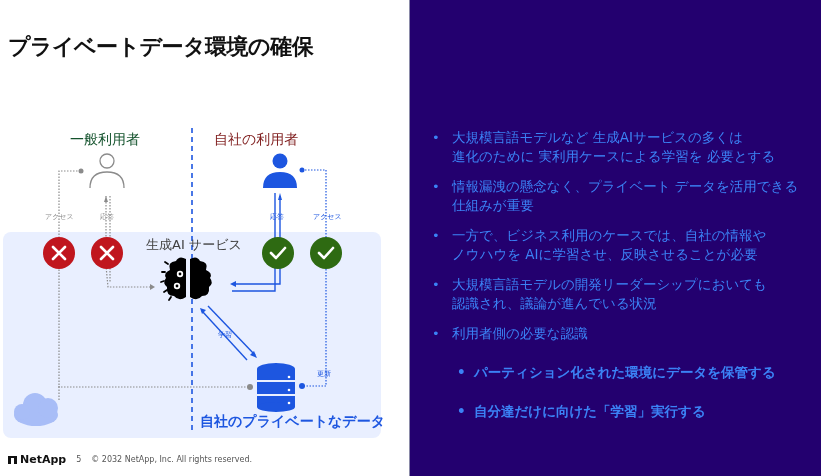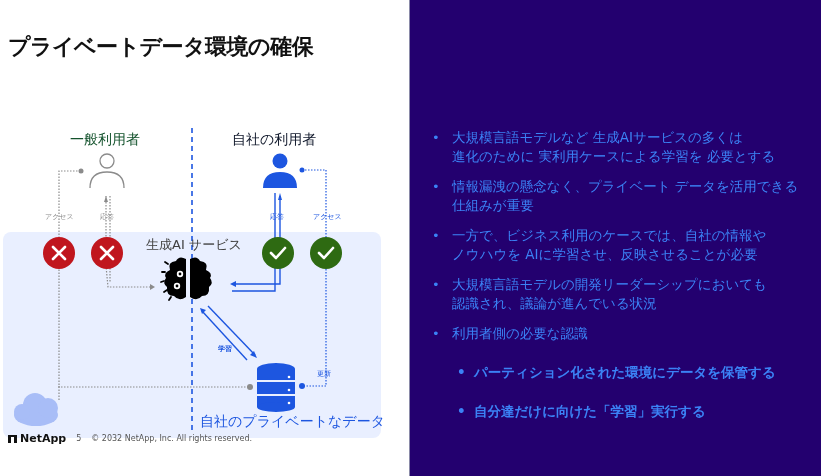--- a/index.html
+++ b/index.html
@@ -2,28 +2,28 @@
 <html><head>
 <meta charset="utf-8">
 <style>
   html, body { margin:0; padding:0; }
   body { width:821px; height:476px; position:relative; overflow:hidden; background:#ffffff; font-family:"DejaVu Sans", sans-serif; }
   .left { position:absolute; left:0; top:0; width:409px; height:476px; background:#ffffff; }
   .right { position:absolute; left:409px; top:0; width:412px; height:476px; background:#23006f; border-left:1px solid #8a8aa8; box-sizing:border-box; }
   .title { position:absolute; left:8px; top:32px; font-size:22px; font-weight:bold; color:#111; letter-spacing:-0.5px; white-space:nowrap; }
   .panel { position:absolute; left:3px; top:232px; width:378px; height:206px; background:#e9efff; border-radius:8px; }
   .lbl-general { position:absolute; left:70px; top:131px; font-size:14px; color:#14532d; }
-  .lbl-company { position:absolute; left:232px; top:131px; font-size:14px; color:#0f172a;text-align:right; }
+  .lbl-company { position:absolute; left:214px; top:131px; font-size:14px; color:#7f1d1d;text-align:right; }
   .lbl-ai { position:absolute; left:146px; top:236px; font-size:13px; color:#404040; }
-  .lbl-data { position:absolute; left:200px; top:413px; font-size:14px; color:#1d56e0; }
+  .lbl-data { position:absolute; left:200px; top:413px; font-size:14px; color:#1d56e0;font-weight:bold; }
   .tiny { position:absolute; font-size:7px; white-space:nowrap; }
   .tiny.gray { color:#8b8b8b; }
   .tiny.blue { color:#1d56e0; }
   svg.diagram { position:absolute; left:0; top:0; }
-  .footer { position:absolute; left:8px; top:432px; font-size:8px; color:#555; display:flex; align-items:center; gap:10px; }
+  .footer { position:absolute; left:8px; top:453px; font-size:8px; color:#555; display:flex; align-items:center; gap:10px; }
   .footer .logo { font-weight:bold; font-size:11px; color:#111; display:flex; align-items:center; gap:3px; }
   .footer .logo-mark { display:inline-block; width:9px; height:8px; background:#111; position:relative; }
   .footer .logo-mark::after { content:""; position:absolute; left:3px; top:2px; width:3px; height:6px; background:#fff; }
   .bullets { position:absolute; left:430px; top:128px; width:385px; color:#3b82f6; font-size:13.5px; line-height:19px; }
   .bullet { position:relative; padding-left:22px; margin-bottom:11px; }
   .bullet::before { content:"•"; position:absolute; left:2px; top:0; font-size:13px; }
   .bullet .line { display:block; white-space:nowrap; }
   .sub { position:relative; padding-left:22px; font-weight:bold; white-space:nowrap; margin-top:20px; }
   .sub::before { content:"•"; position:absolute; left:5px; top:0; }
   .sublist { margin-top:2px; margin-left:0; }
@@ -136,21 +136,21 @@
 
   <div class="lbl-general">一般利用者</div>
   <div class="lbl-company">自社の利用者</div>
   <div class="lbl-ai">生成AI サービス</div>
   <div class="lbl-data">自社のプライベートなデータ</div>
 
   <div class="tiny gray" style="left:45px;top:212px;">アクセス</div>
   <div class="tiny gray" style="left:100px;top:212px;">応答</div>
   <div class="tiny blue" style="left:270px;top:212px;">応答</div>
   <div class="tiny blue" style="left:313px;top:212px;">アクセス</div>
-  <div class="tiny blue" style="left:218px;top:344px;font-weight:bold;">学習</div>
+  <div class="tiny blue" style="left:218px;top:330px;">学習</div>
   <div class="tiny blue" style="left:317px;top:369px;">更新</div>
 
   <div class="footer">
     <span class="logo">
       <span class="logo-mark"></span>
       <span>NetApp</span>
     </span>
     <span>5</span>
     <span>© 2032 NetApp, Inc. All rights reserved.</span>
   </div>

